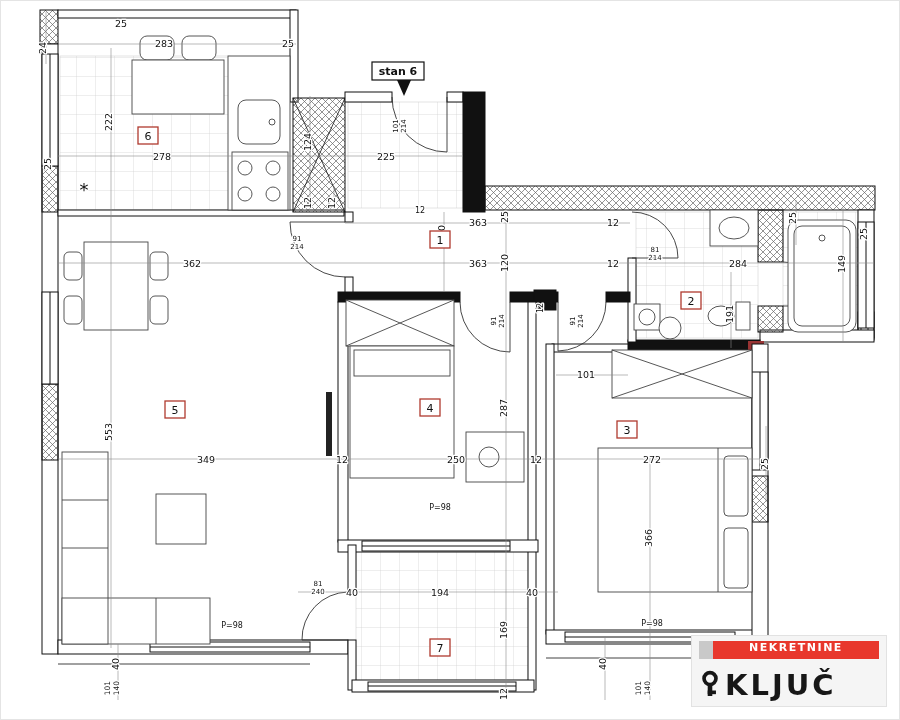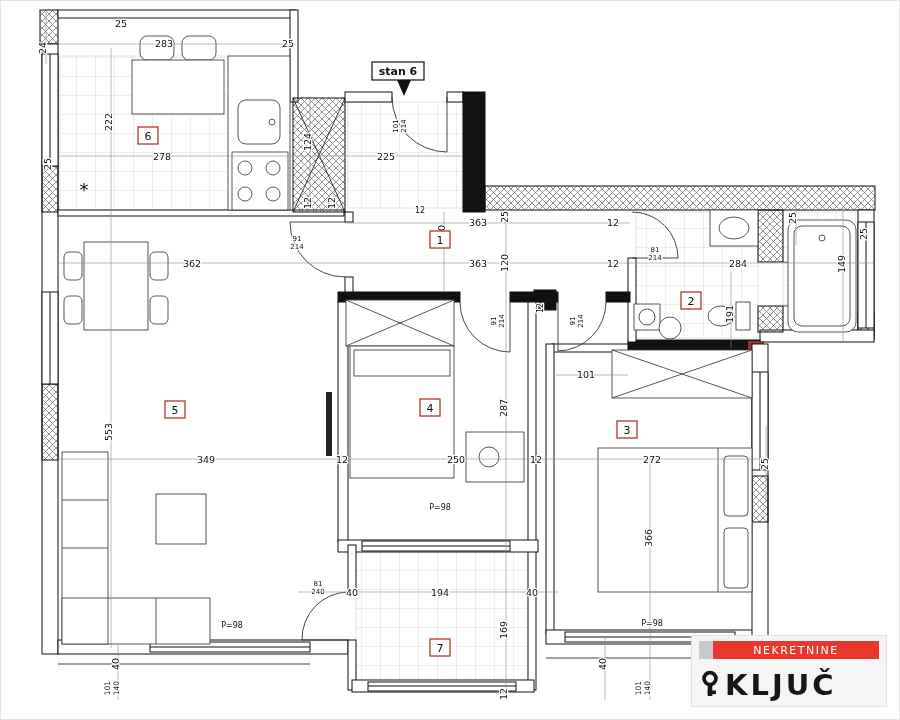--- a/index.html
+++ b/index.html
@@ -3,21 +3,21 @@
 <meta charset="utf-8">
 <style>
   html,body{margin:0;padding:0;background:#fff;font-family:"DejaVu Sans",sans-serif;}
   .stage{position:relative;width:900px;height:720px;background:#fff;overflow:hidden;box-shadow:inset 0 0 0 1px #e4e4e4;}
   #plan{position:absolute;left:0;top:0;}
   #plan text{fill:#111;font-family:"DejaVu Sans",sans-serif;paint-order:stroke;stroke:#fff;stroke-width:2.5px;stroke-linejoin:round;}
   
   .logo{position:absolute;right:14px;bottom:14px;width:180px;background:#f5f5f5;padding:5px 7px 6px 7px;box-shadow:0 0 0 1px #e2e2e2;}
   .logo-top{display:flex;align-items:stretch;height:18px;}
   .logo-top-gray{width:14px;background:#c9c9c9;}
-  .logo-band{flex:1;background:var(--logo-red,#e8372c);color:#fff;font-weight:normal;font-size:11px;letter-spacing:1.5px;display:flex;align-items:center;justify-content:center;}
+  .logo-band{flex:1;background:var(--logo-red,#e8372c);color:#fff;font-weight:bold;font-size:11px;letter-spacing:1.5px;display:flex;justify-content:center;}
   .logo-main{display:flex;align-items:center;gap:4px;margin-top:11px;}
   .key-icon{width:22px;height:30px;flex:0 0 auto;}
   .logo-word{font-size:29px;font-weight:bold;letter-spacing:3px;color:#171717;line-height:1;}
 </style>
 </head>
 <body>
 
 <div class="stage">
 
 <svg id="plan" width="900" height="720" viewBox="0 0 900 720" xmlns="http://www.w3.org/2000/svg">

